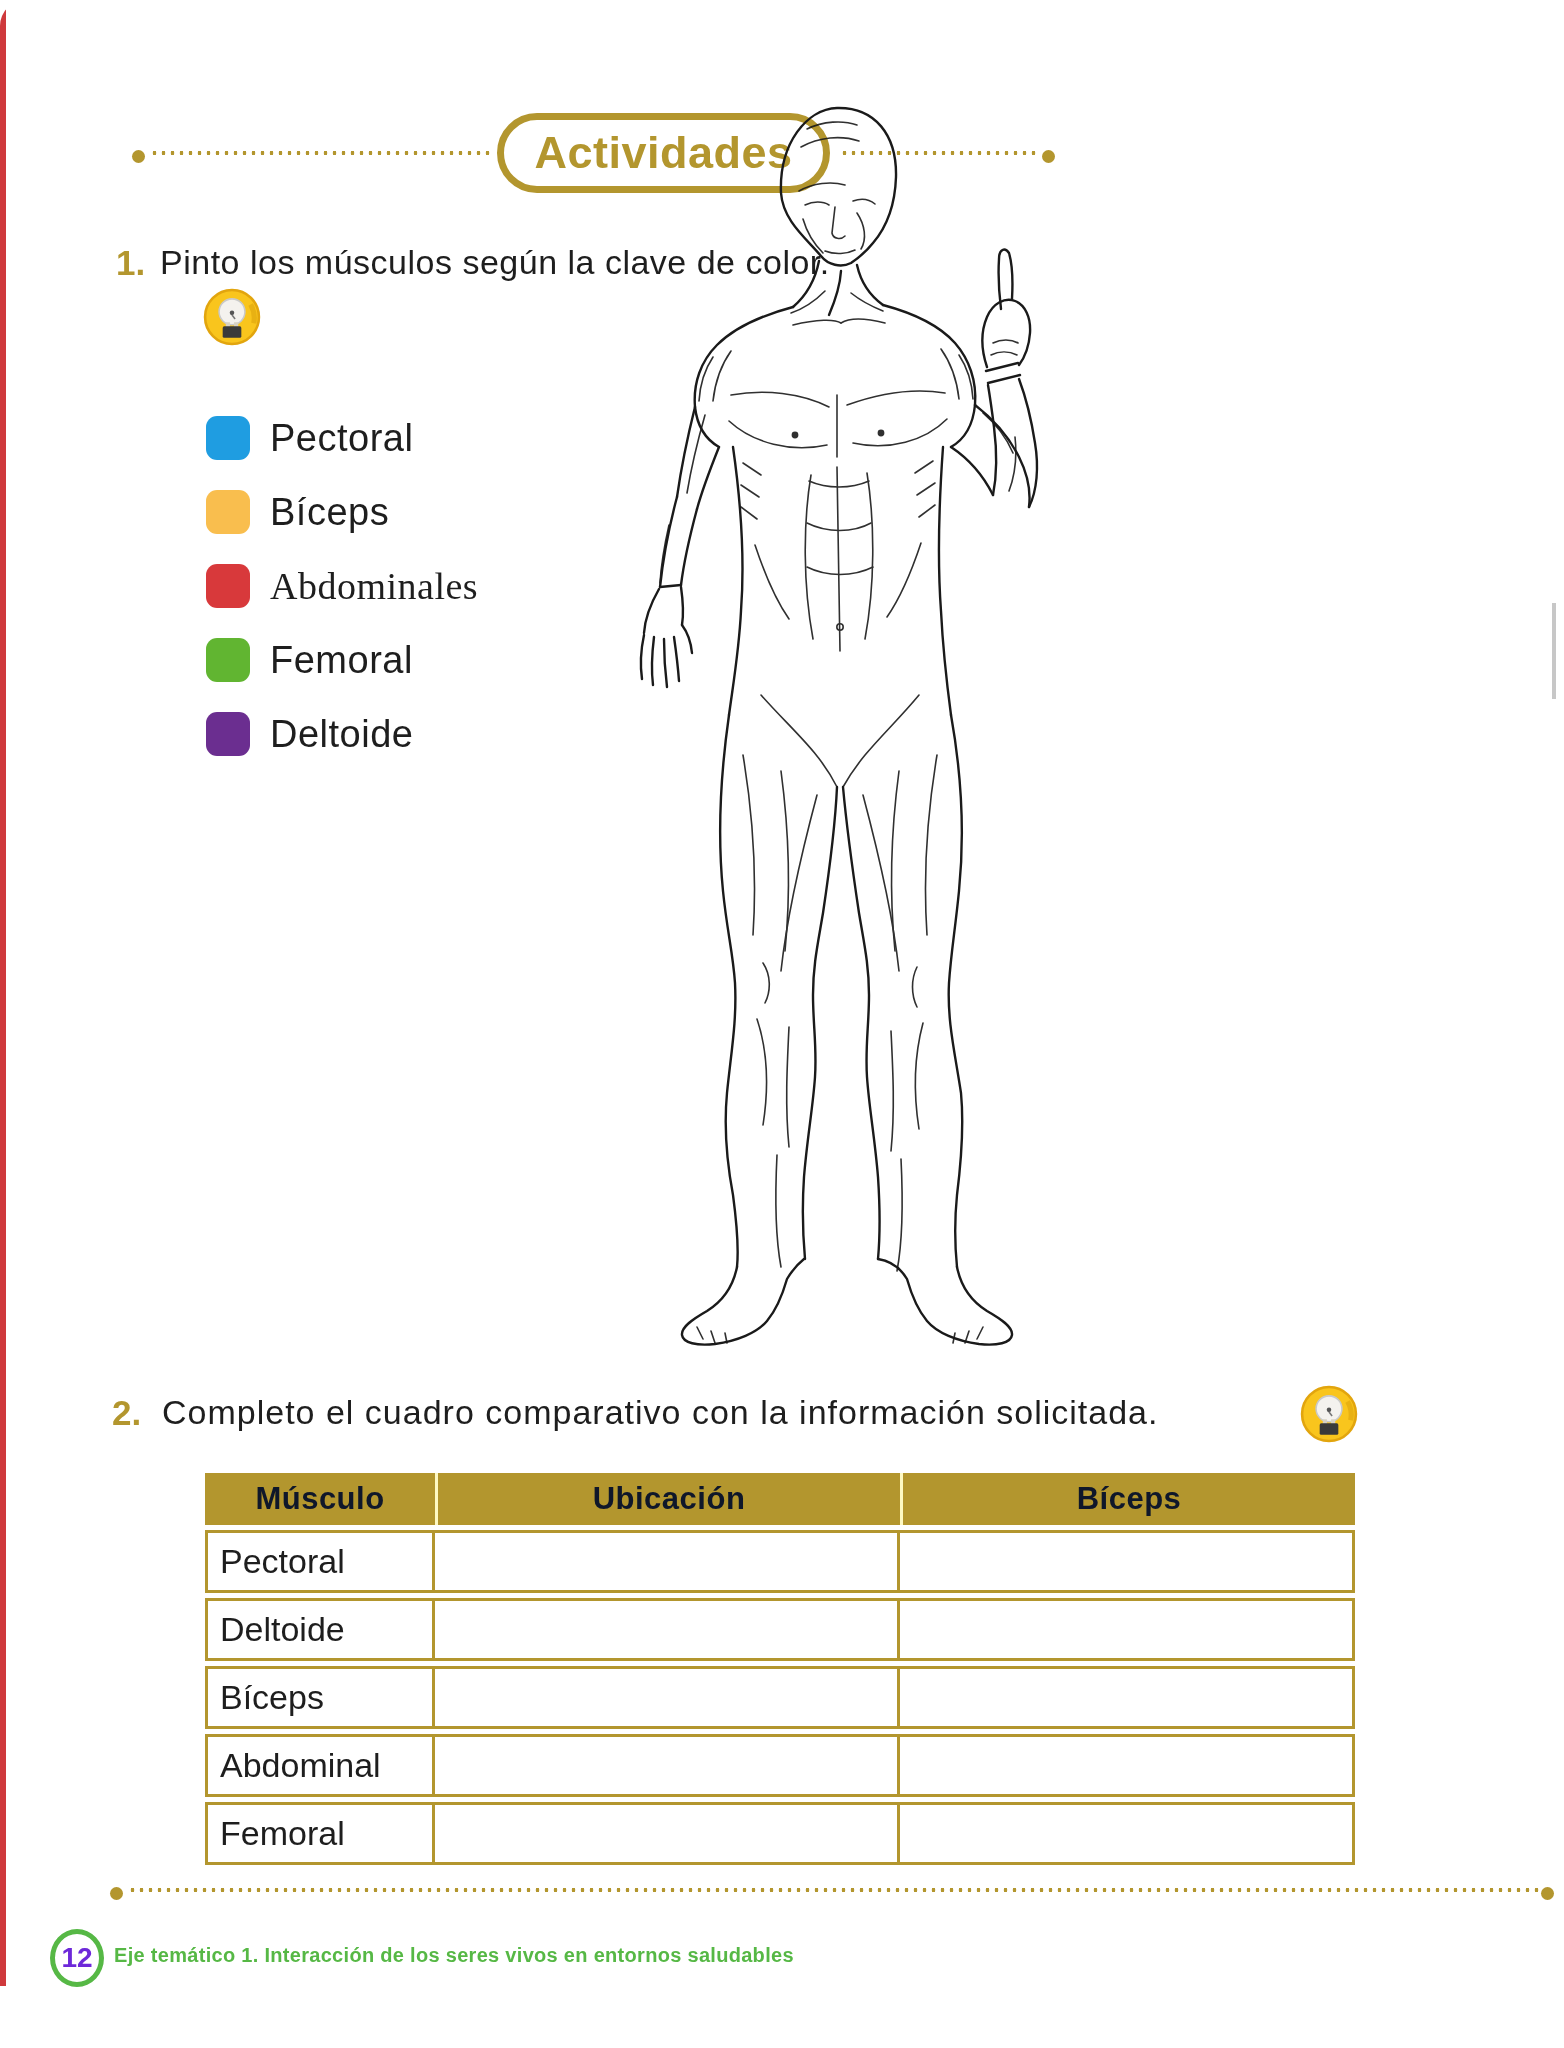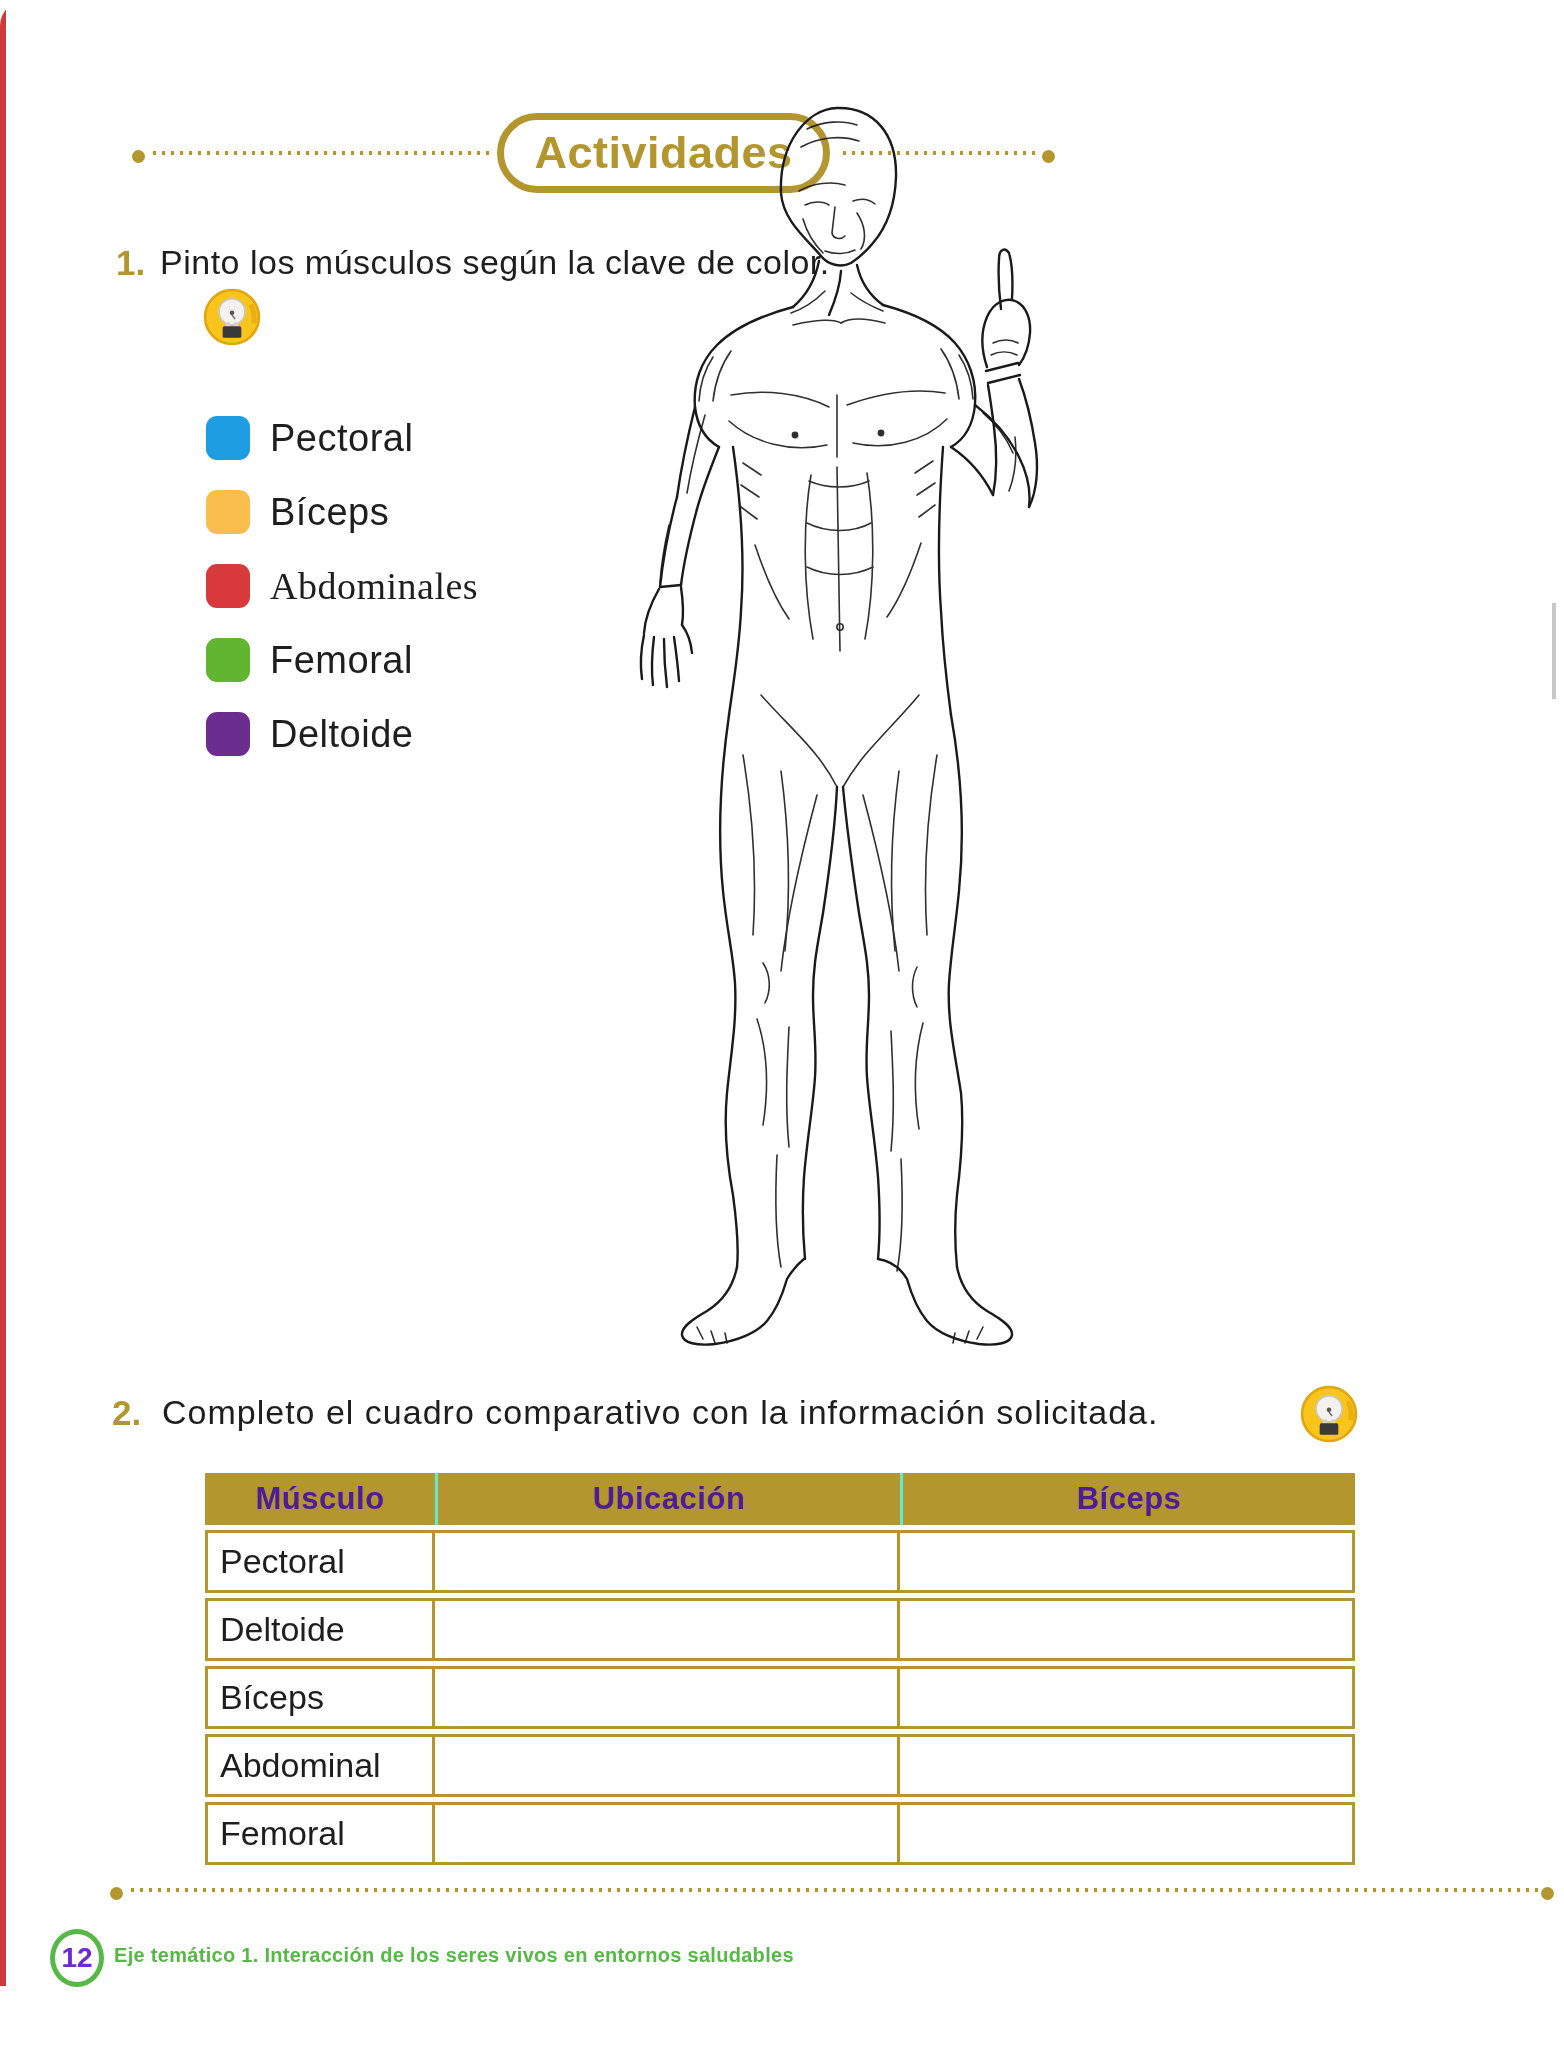--- a/index.html
+++ b/index.html
@@ -37,22 +37,22 @@
   .legend-item{position:absolute;left:206px;height:44px;display:flex;align-items:center;}
   .swatch{width:44px;height:44px;border-radius:11px;display:inline-block;}
   .legend-label{margin-left:20px;font-size:38px;color:#1e1e1e;letter-spacing:0.5px;}
 
   
   .figure-wrap{position:absolute;left:585px;top:95px;width:640px;height:1270px;}
 
   
   .tablewrap{position:absolute;left:205px;top:1473px;width:1150px;}
   .thead{display:grid;grid-template-columns:230px 465px 455px;height:52px;background:#b3962e;}
-  .th{color:#4c1d95;font-weight:bold;font-size:31px;display:flex;align-items:center;justify-content:center;letter-spacing:0.5px;}
-  .th + .th{border-left:3px solid #5eead4;}
+  .th{color:#0f172a;font-weight:bold;font-size:31px;display:flex;align-items:center;justify-content:center;letter-spacing:0.5px;}
+  .th + .th{border-left:3px solid #fef9c3;}
   .trow{display:grid;grid-template-columns:230px 465px 455px;height:63px;margin-top:5px;}
   .td{border:3px solid #b3962e;background:#ffffff;}
   .td + .td{margin-left:-3px;}
   .td.label{display:flex;align-items:center;padding-left:12px;font-size:34px;color:#1e1e1e;}
 
   
   .page-circle{
     position:absolute;left:50px;top:1929px;width:54px;height:58px;border:5px solid #56b845;
     border-radius:50%;display:flex;align-items:center;justify-content:center;
     font-size:28px;font-weight:bold;color:#6d28d9;

